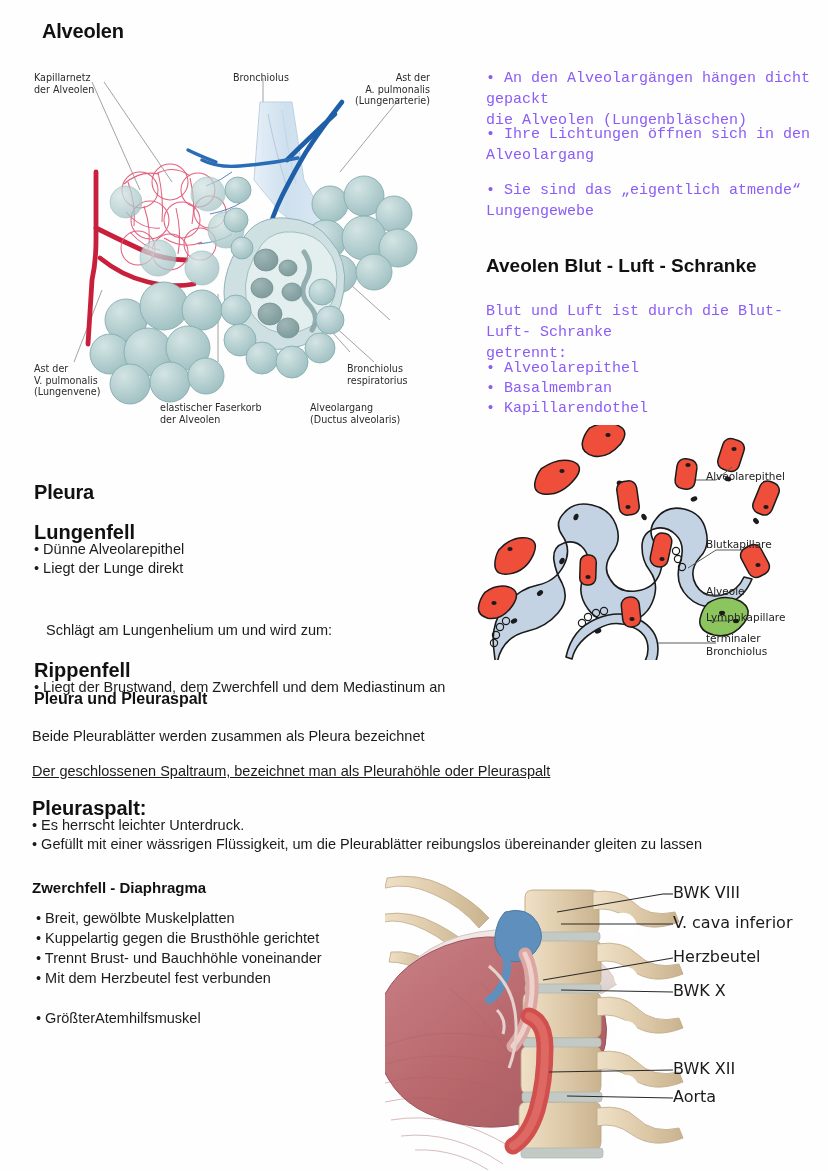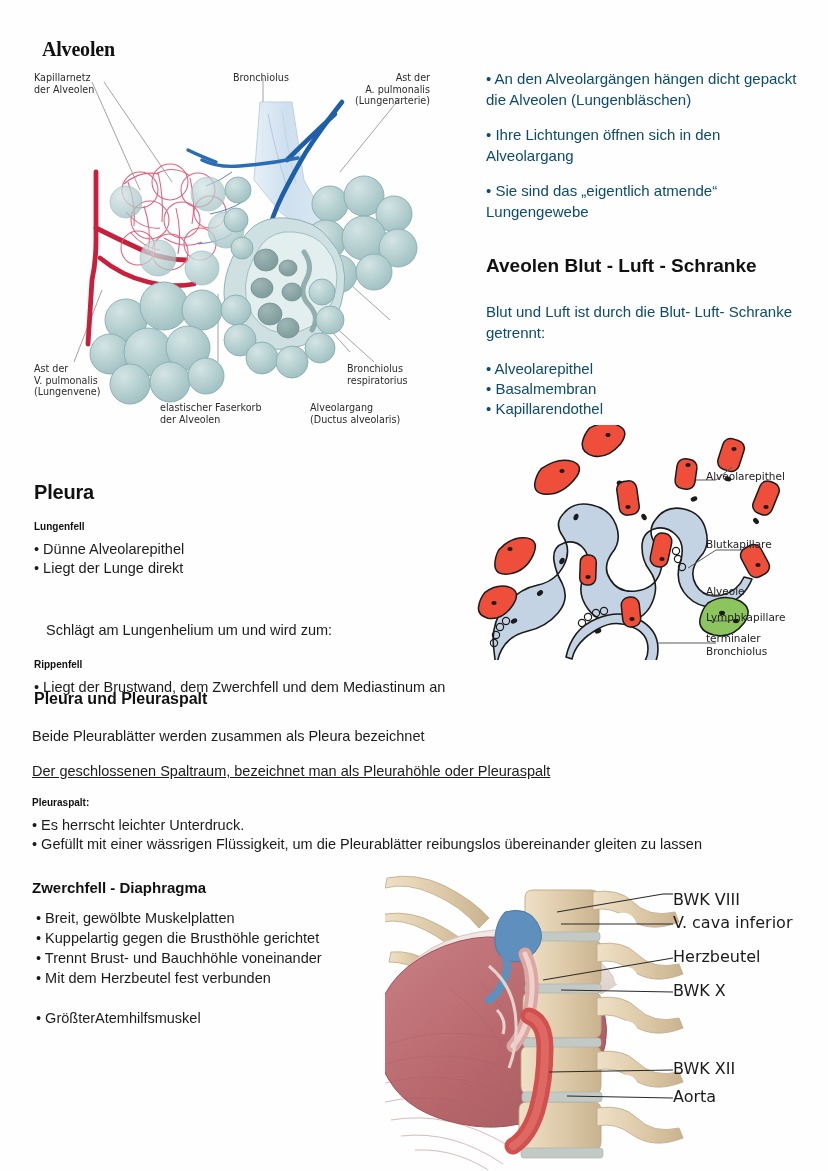--- a/index.html
+++ b/index.html
@@ -28,33 +28,34 @@
     font-weight: bold;
     letter-spacing: -0.2px;
     color: #111;
   }
   .h2 {
     font-size: 19px;
     font-weight: bold;
     color: #111;
   }
   .h3 {
-    font-size: 10px;
+    font-size: 20px;
     font-weight: bold;
     color: #111;
   }
   .body-t {
     font-size: 14.5px;
     line-height: 20px;
     color: #1c1c1c;
   }
   .body-r {
     font-size: 15px;
     line-height: 21px;
-    color: #0c4a6e;
+    color: #8b5cf6;
+    font-family: Liberation Mono, monospace;
   }
 
   
   .fig-label {
     position: absolute;
     font-family: "DejaVu Sans", sans-serif;
     font-size: 9.6px;
     line-height: 11.5px;
     color: #2b2b2b;
     white-space: pre-line;
@@ -79,21 +80,21 @@
 
   
   .fig { position: absolute; }
   .fig svg { display: block; }
 </style>
 </head>
 <body>
 
 <div class="page">
 
-  <div class="abs h1" style="left:42px; top:38px;font-family:Liberation Serif, serif;">Alveolen</div>
+  <div class="abs h1" style="left:42px; top:20px;">Alveolen</div>
 
   <div class="fig" style="left:30px; top:62px; width:440px; height:400px;">
     <svg width="440" height="400" viewBox="0 0 440 400">
       <defs>
         <radialGradient id="alvg" cx="35%" cy="30%" r="75%">
           <stop offset="0%" stop-color="#d4e4e4"></stop>
           <stop offset="100%" stop-color="#9fc0c2"></stop>
         </radialGradient>
         <radialGradient id="alvgDark" cx="35%" cy="30%" r="75%">
           <stop offset="0%" stop-color="#9fb6b6"></stop>
@@ -486,21 +487,21 @@
         <line x1="172" y1="42" x2="278" y2="24"></line>
         <line x1="278" y1="24" x2="288" y2="24"></line>
         <line x1="176" y1="54" x2="288" y2="54"></line>
         <line x1="158" y1="110" x2="288" y2="88"></line>
         <line x1="176" y1="120" x2="288" y2="122"></line>
         <line x1="164" y1="202" x2="288" y2="200"></line>
         <line x1="182" y1="226" x2="288" y2="228"></line>
       </g>
     </svg>
 
-    <div class="dia-label" style="left:288px; top:20px;text-align:center;">BWK VIII</div>
+    <div class="dia-label" style="left:288px; top:13px;text-align:center;">BWK VIII</div>
     <div class="dia-label" style="left:288px; top:43px;">V. cava inferior</div>
     <div class="dia-label" style="left:288px; top:77px;">Herzbeutel</div>
     <div class="dia-label" style="left:288px; top:111px;">BWK X</div>
     <div class="dia-label" style="left:288px; top:189px;">BWK XII</div>
     <div class="dia-label" style="left:288px; top:217px;">Aorta</div>
   </div>
 
 </div>
 
 </body></html>

